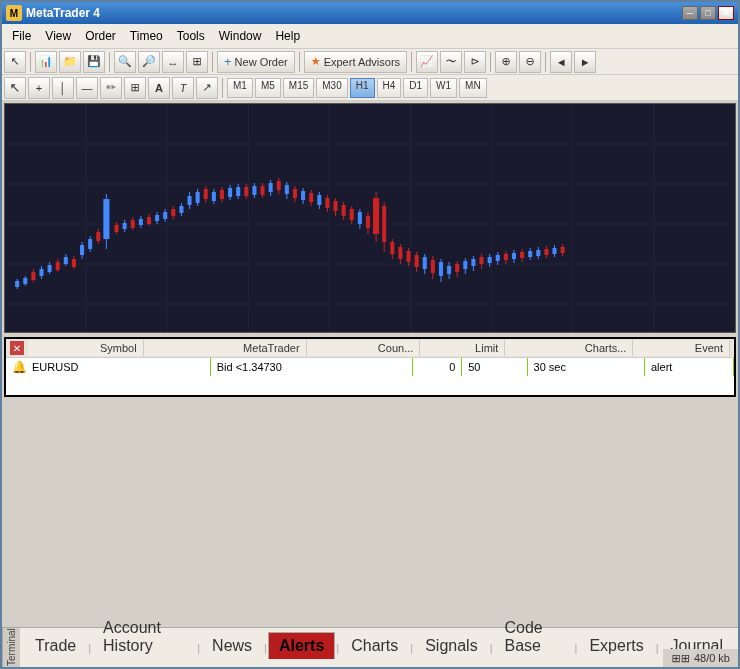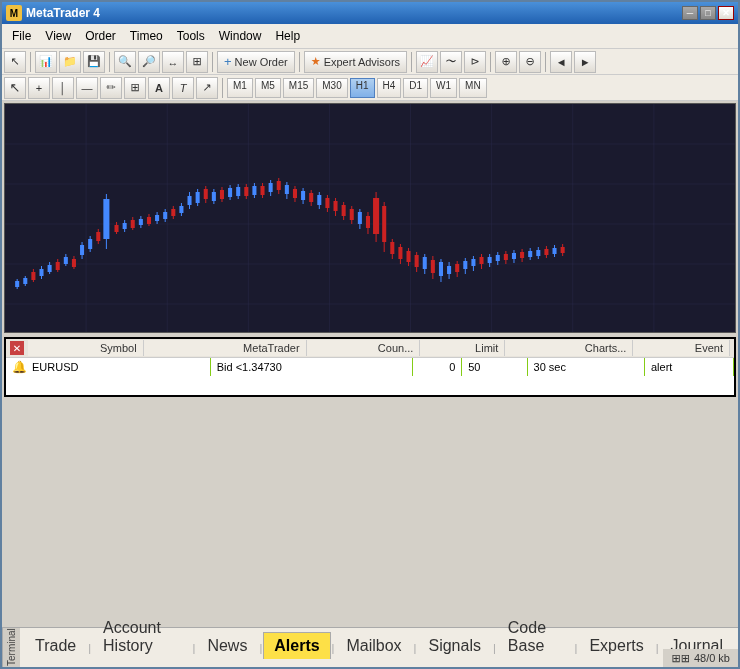--- a/index.html
+++ b/index.html
@@ -255,21 +255,21 @@
       font-size: 16px;
       color: #333;
       cursor: pointer;
       border: 1px solid transparent;
       border-bottom: none;
       margin-bottom: 9px;
       position: relative;
       top: 1px;
     }
     .tab-item.active {
-      background: #fde047;
+      background: #b91c1c;
       border-color: #aaa;
       border-bottom-color: #fff;
       font-weight: bold;
       color: #000;
     }
     .tab-separator {
       color: #aaa;
       align-self: center;
       font-size: 11px;
       padding: 0 1px;
@@ -606,21 +606,21 @@
       <div class="side-label">Terminal</div>
       <div class="tabs-row">
         <div class="tab-item">Trade</div>
         <span class="tab-separator">|</span>
         <div class="tab-item">Account History</div>
         <span class="tab-separator">|</span>
         <div class="tab-item">News</div>
         <span class="tab-separator">|</span>
         <div class="tab-item active">Alerts</div>
         <span class="tab-separator">|</span>
-        <div class="tab-item">Mailbox</div>
+        <div class="tab-item">Charts</div>
         <span class="tab-separator">|</span>
         <div class="tab-item">Signals</div>
         <span class="tab-separator">|</span>
         <div class="tab-item">Code Base</div>
         <span class="tab-separator">|</span>
         <div class="tab-item">Experts</div>
         <span class="tab-separator">|</span>
         <div class="tab-item">Journal</div>
       </div>
       <div class="status-bar">

